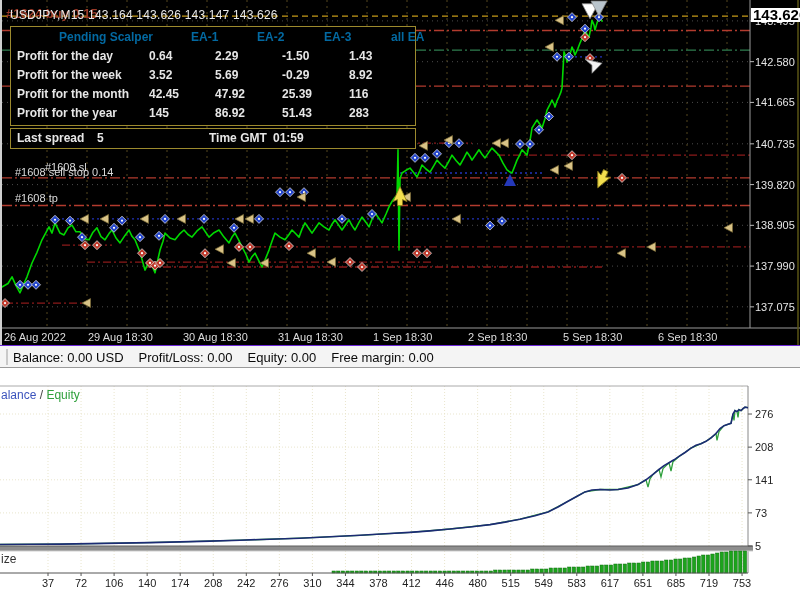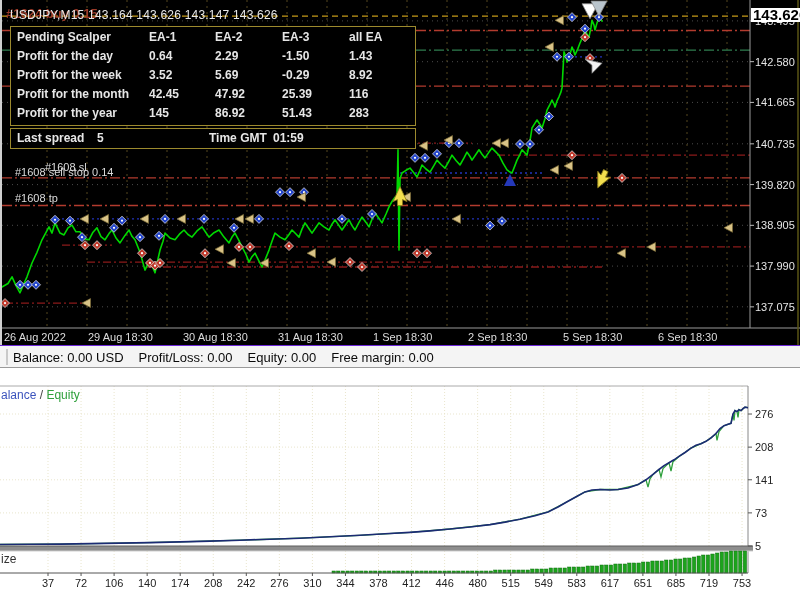--- a/index.html
+++ b/index.html
@@ -7,21 +7,21 @@
          font-family:"Liberation Sans", sans-serif;-webkit-font-smoothing:antialiased;}
   
   .price-chart{position:absolute;left:0;top:0;width:800px;height:345px;background:#000;
                border-left:2px solid #cfcfcf;box-sizing:border-box;}
   .price-chart svg{position:absolute;left:0;top:0;}
   .chart-title{position:absolute;left:8px;top:8px;color:#e9e9e9;font-size:12px;letter-spacing:.2px;white-space:nowrap;}
   .order-top-label{position:absolute;left:4px;top:6px;color:#9a3a28;font-size:13px;font-weight:700;white-space:nowrap;}
   .panel{position:absolute;left:8px;top:26px;width:406px;background:#000;border:1px solid #9c8a2e;box-sizing:border-box;}
   .panel .grid{display:grid;grid-template-columns:132px 66px 67px 67px 60px;padding:1px 0 2px 6px;}
   .panel .grid span{font-size:12px;font-weight:700;color:#e6e6e6;line-height:19px;white-space:nowrap;}
-  .panel .grid .hdr{color:#e5e5e5;}
+  .panel .grid .hdr{color:#0369a1;margin-left:42px;}
   .panel-footer{position:absolute;left:8px;top:128px;width:406px;height:21px;background:#000;
                 border:1px solid #9c8a2e;box-sizing:border-box;}
   .panel-footer span{position:absolute;top:2px;font-size:12px;font-weight:700;color:#e6e6e6;white-space:nowrap;}
   .pf-spread-label{left:6px;} .pf-spread-value{left:86px;color:#3da53d;}
   .pf-time-label{left:198px;} .pf-time-value{left:262px;color:#3da53d;}
   .order-line-label{position:absolute;color:#dcdcdc;font-size:11px;white-space:nowrap;}
   .price-box{position:absolute;left:749px;top:8px;width:47px;height:14px;background:#fff;color:#000;
              font-size:15px;font-weight:700;text-align:left;padding-left:2px;line-height:14px;}
   
   .status-bar{position:absolute;left:0;top:345px;width:800px;height:23px;background:#f4f4f4;

